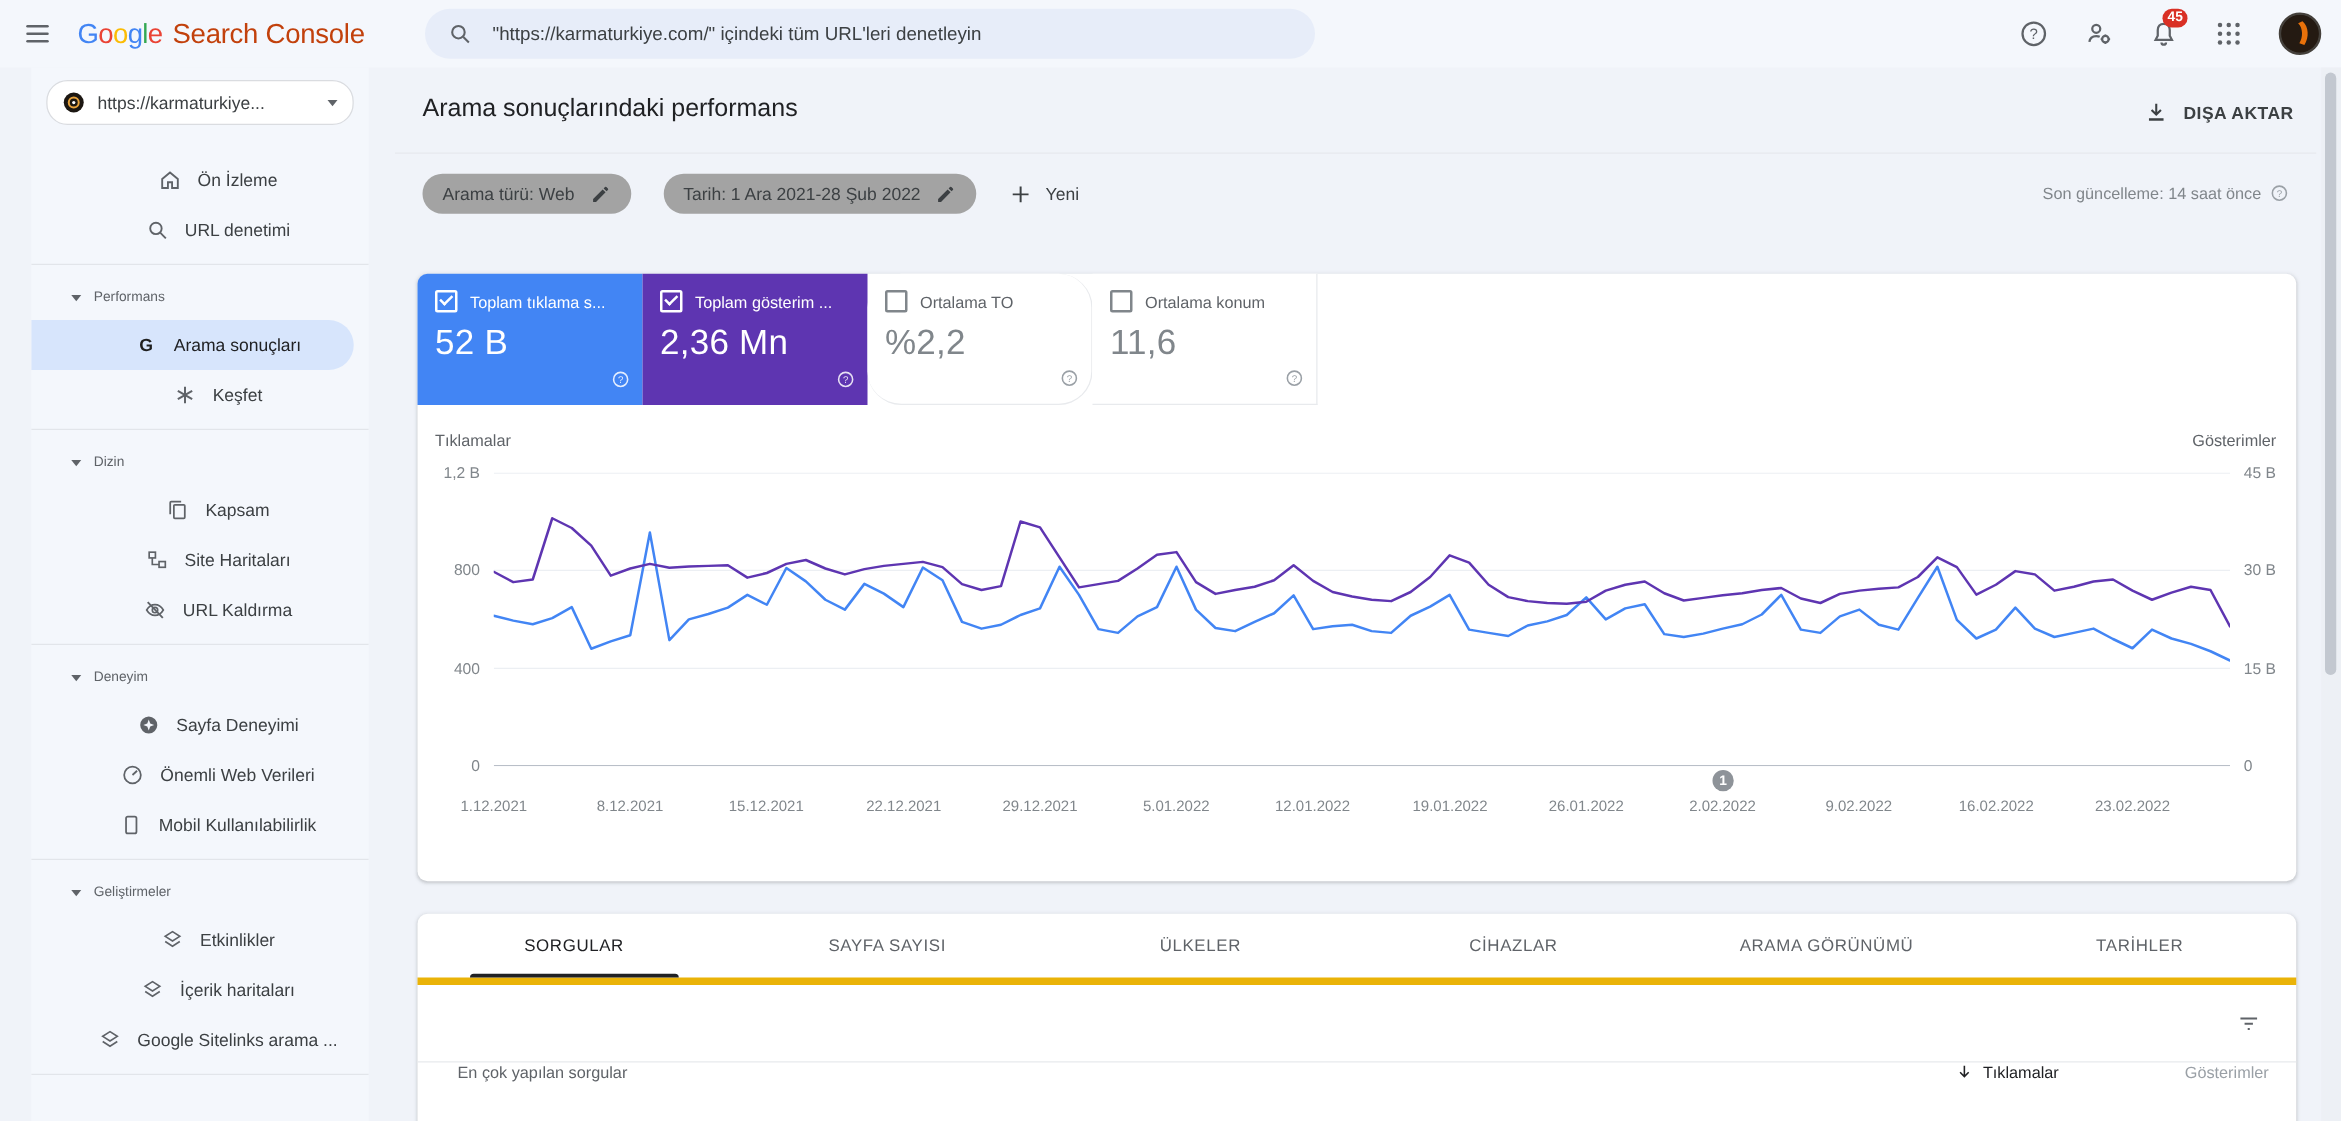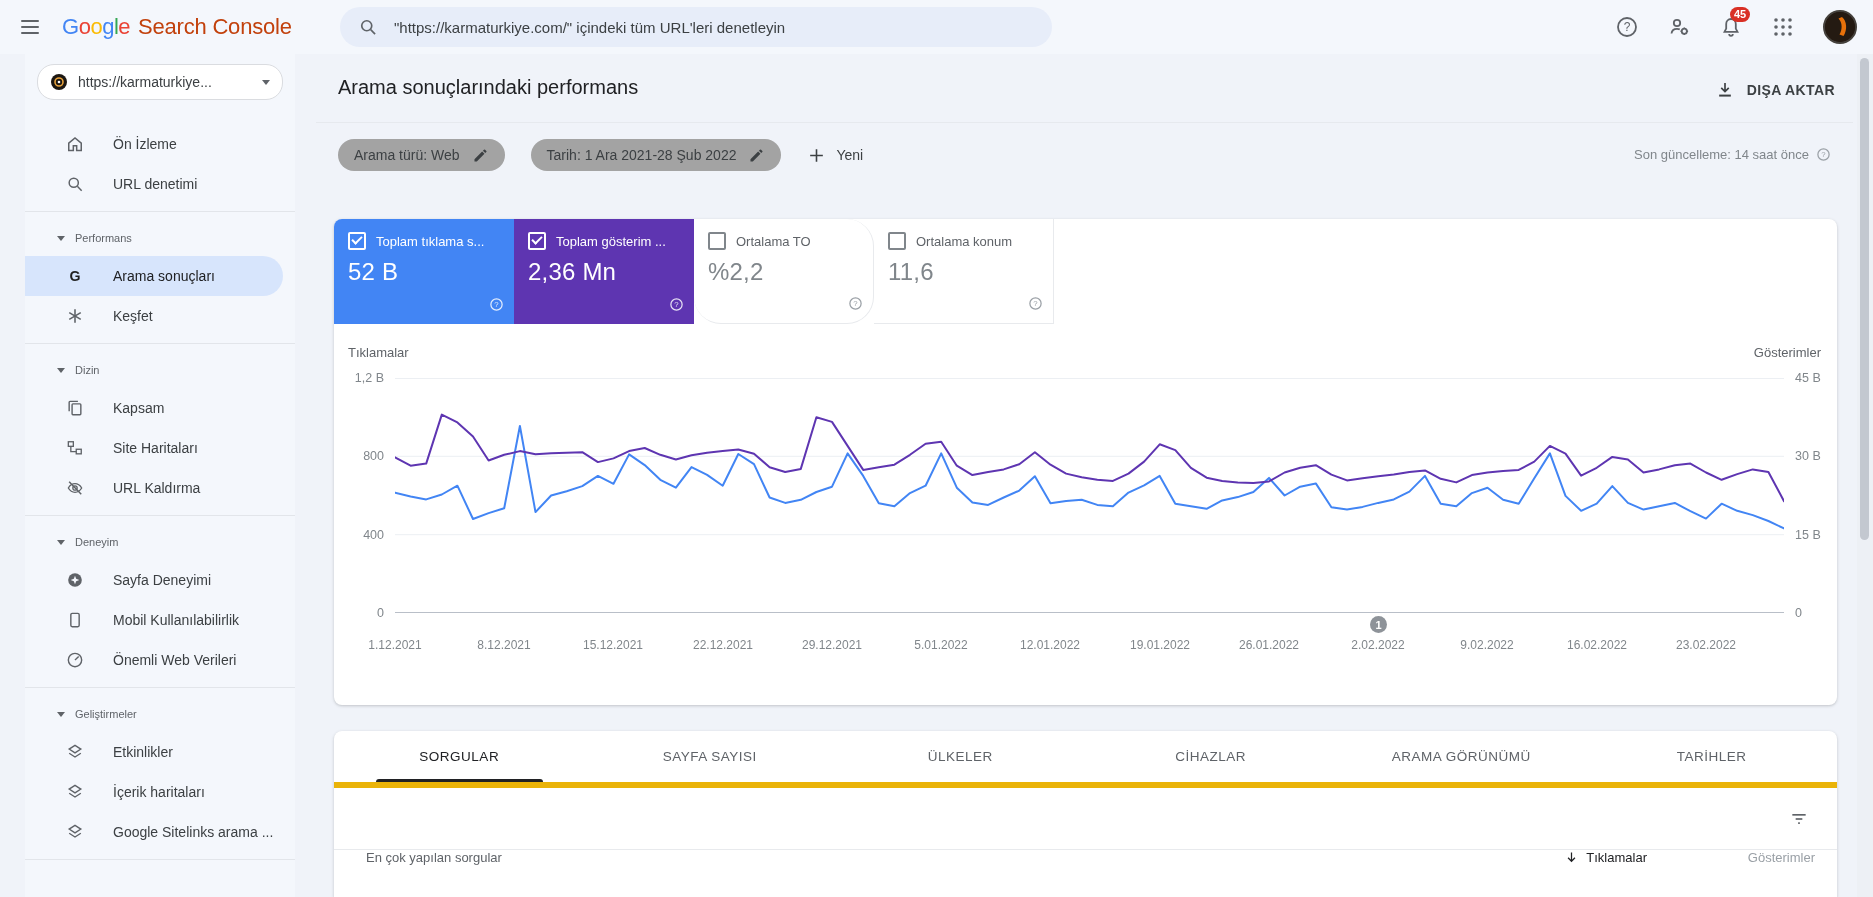--- a/index.html
+++ b/index.html
@@ -21,22 +21,22 @@
   .badge{position:absolute;top:-8px;left:11px;background:#d93025;color:#fff;font-size:11px;font-weight:700;
          border-radius:9px;padding:2px 4px;line-height:11px;}
   .avatar{width:34px;height:34px;border-radius:50%;background:#241a12;border:2px solid #44403b;box-sizing:border-box;overflow:hidden;cursor:pointer;}
   
   #sidebar{position:absolute;left:0;top:54px;width:270px;bottom:0;background:#f4f7fc;overflow:hidden;margin-left:25px;}
   .prop-pill{margin:10px 12px 0;height:34px;border:1px solid #dadce0;border-radius:17px;background:#fff;
              display:flex;align-items:center;gap:10px;padding:0 12px;cursor:pointer;}
   .prop-label{font-size:14px;color:#3c4043;flex:1;white-space:nowrap;overflow:hidden;}
   .caret{width:0;height:0;border-left:4.5px solid transparent;border-right:4.5px solid transparent;border-top:5px solid #5f6368;}
   #nav{margin-top:24px;}
-  .nav-item{height:40px;display:flex;align-items:center;gap:28px;padding-left:40px;font-size:14px;color:#3c4043;
-            margin-right:12px;border-radius:0 20px 20px 0;cursor:pointer;white-space:nowrap;}
+  .nav-item{height:40px;display:flex;align-items:center;gap:12px;padding-left:40px;font-size:14px;color:#3c4043;
+            margin-right:12px;border-radius:0 20px 20px 0;cursor:pointer;white-space:nowrap;justify-content:center;}
   .nav-item.selected{background:#d7e5fc;color:#202124;}
   .icon20{width:20px;height:20px;flex:none;display:flex;align-items:center;justify-content:center;}
   .section-header{height:36px;display:flex;align-items:center;gap:10px;padding-left:32px;font-size:11px;color:#5f6368;cursor:pointer;}
   .sb-divider{height:1px;background:#e2e5ea;margin:7px 0 8px;}
   
   .page-title{position:absolute;left:338px;top:76px;font-size:20px;color:#202124;}
   .export-btn{position:absolute;right:38px;top:80px;display:flex;gap:12px;align-items:center;font-size:14px;
               font-weight:700;color:#3c4043;letter-spacing:.4px;cursor:pointer;}
   .title-divider{position:absolute;left:316px;right:20px;top:122px;height:1px;background:#e6e9ee;}
   .chips-row{position:absolute;left:338px;top:139px;display:flex;align-items:center;gap:26px;}
@@ -48,21 +48,21 @@
   #panel1{position:absolute;left:334px;top:219px;width:1503px;height:486px;border-radius:8px;}
   
   #cards{display:flex;height:105px;}
   .card{width:180px;box-sizing:border-box;padding:13px 14px;position:relative;cursor:pointer;}
   .card.plain{border-right:1px solid #e8eaed;border-bottom:1px solid #e8eaed;}
   .card-top{display:flex;gap:10px;align-items:center;font-size:13px;}
   .cbx{width:14px;height:14px;border:2px solid #fff;border-radius:2px;position:relative;flex:none;}
   .cbx.off{border-color:#80868b;}
   .cbx.on::after{content:'';position:absolute;left:1.5px;top:2px;width:8px;height:4px;
                  border-left:2px solid #fff;border-bottom:2px solid #fff;transform:rotate(-45deg);}
-  .card-val{margin-top:8px;font-size:24px;letter-spacing:.2px;}
+  .card-val{margin-top:8px;font-size:28px;letter-spacing:.2px;}
   .card-help{position:absolute;right:10px;bottom:8px;}
   
   .axis-title{position:absolute;font-size:13px;color:#5f6368;top:126px;}
   .tick{position:absolute;font-size:12.5px;color:#80868b;height:16px;line-height:16px;}
   .tick.l{right:1453px;text-align:right;}
   .tick.r{left:1461px;}
   #chart-svg{position:absolute;left:61px;top:159px;}
   .datelab{position:absolute;top:419px;font-size:12px;color:#80868b;transform:translateX(-50%);white-space:nowrap;}
   .annotation{position:absolute;width:17px;height:17px;border-radius:50%;background:#8e9399;color:#fff;font-size:11px;
               display:flex;align-items:center;justify-content:center;top:397px;font-weight:700;cursor:pointer;}
@@ -256,33 +256,33 @@
             <svg width="20" height="20" viewBox="0 0 24 24">
               <circle cx="12" cy="12" r="8.2" fill="#5f6368"></circle>
               <path d="M12 6.8l1.4 3.8 3.8 1.4-3.8 1.4L12 17.2l-1.4-3.8-3.8-1.4 3.8-1.4z" fill="#f4f7fc"></path>
             </svg>
           </span>
           <span>Sayfa Deneyimi</span>
         </div>
         <div class="nav-item">
           <span class="icon20">
             <svg width="20" height="20" viewBox="0 0 24 24">
-              <rect x="7" y="4" width="10" height="16" rx="1.6" fill="none" stroke="#5f6368" stroke-width="1.7"></rect>
-            </svg>
-          </span>
-          <span>Mobil Kullanılabilirlik</span>
-        </div>
-        <div class="nav-item">
-          <span class="icon20">
-            <svg width="20" height="20" viewBox="0 0 24 24">
               <circle cx="12" cy="12" r="8" fill="none" stroke="#5f6368" stroke-width="1.7"></circle>
               <line x1="12" y1="12" x2="16.4" y2="7.9" stroke="#5f6368" stroke-width="1.7"></line>
             </svg>
           </span>
           <span>Önemli Web Verileri</span>
+        </div>
+        <div class="nav-item">
+          <span class="icon20">
+            <svg width="20" height="20" viewBox="0 0 24 24">
+              <rect x="7" y="4" width="10" height="16" rx="1.6" fill="none" stroke="#5f6368" stroke-width="1.7"></rect>
+            </svg>
+          </span>
+          <span>Mobil Kullanılabilirlik</span>
         </div>
         <div class="sb-divider"></div>
         <div class="section-header">
           <span class="caret"></span>
           <span>Geliştirmeler</span>
         </div>
         <div class="nav-item">
           <span class="icon20">
             <svg width="20" height="20" viewBox="0 0 24 24">
               <g fill="none" stroke="#5f6368" stroke-width="1.6">

